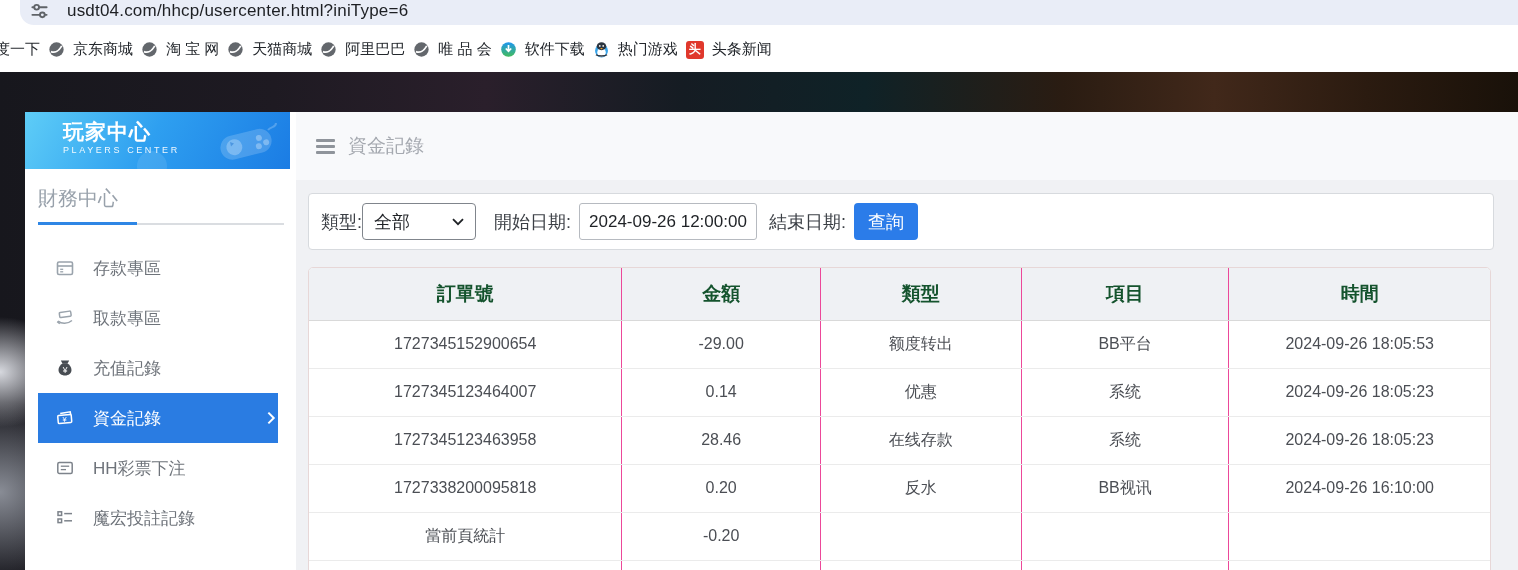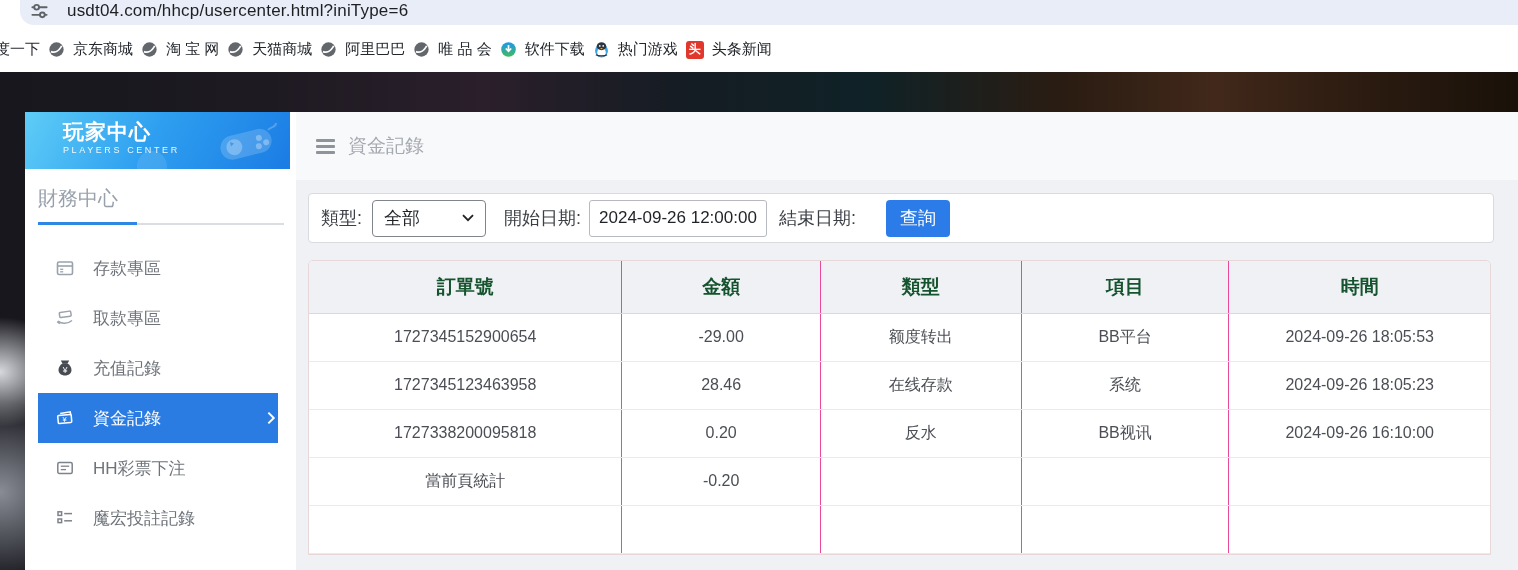--- a/index.html
+++ b/index.html
@@ -57,32 +57,32 @@
   .mi .chev { margin-left:auto; margin-right:2px; width:9px; height:14px; flex:none; }
 
   
   .main { position:absolute; left:296px; right:0; top:40px; bottom:0; background:#f0f1f4; overflow:hidden; }
   .main-header { height:68px; background:#f8f9fb; display:flex; align-items:center; padding-left:20px; }
   .ham { display:inline-block; width:19px; cursor:pointer; }
   .ham span { display:block; height:3px; background:#8f949b; margin-bottom:3px; border-radius:1px; }
   .ham span:last-child { margin-bottom:0; }
   .mh-title { margin-left:13px; color:#a5a9b0; font-size:19px; }
 
-  .filter-card { margin:13px 24px 0 12px; height:50px; background:#fff;
+  .filter-card { margin:13px 24px 0 12px; height:57px; background:#fff;
                  border:1px solid #d7dade; border-radius:4px;
                  display:flex; align-items:center; padding-left:12px; }
   .f-label { font-size:18px; color:#3b3f45; }
   .type-select { width:114px; height:37px; border:1px solid #80858c; border-radius:4px; background:#fff;
-                 margin-left:10px; display:flex; align-items:center; justify-content:space-between;
+                 display:flex; align-items:center; justify-content:space-between;
                  padding:0 11px; font-size:18px; color:#1f2226; cursor:pointer; }
   .date-input { width:178px; height:37px; border:1px solid #b6bac0; border-radius:3px;
                 font-size:17px; color:#1f2226; padding:0 4px 0 9px; margin-left:8px;
                 font-family:"Liberation Sans","DejaVu Sans",sans-serif; }
   .lbl-start { margin-left:18px; } .lbl-end { margin-left:12px; }
-  .query-btn { margin-left:30px; width:64px; height:37px; background:#2b7ce9; border:none;
+  .query-btn { margin-left:8px; width:64px; height:37px; background:#2b7ce9; border:none;
                border-radius:4px; color:#fff; font-size:18px; cursor:pointer; }
 
   .table-wrap { margin:17px 27px 0 12px; border:1px solid #e7d7d7; border-radius:5px 5px 0 0;
                 background:#fff; overflow:hidden; }
   table { width:100%; border-collapse:collapse; }
   th { height:52px; background:#eff1f4; font-size:19px; font-weight:bold; color:#14532d;
        border-bottom:1px solid #d9d9d9; }
   td { height:48px; background:#fff; text-align:center; font-size:16px; color:#4b4e54;
        border-bottom:1px solid #ebebeb; }
   th + th, td + td { border-left:1px solid #ec4899; }
@@ -301,20 +301,27 @@
         </thead>
         <tbody>
           <tr>
             <td>1727345152900654</td>
             <td>-29.00</td>
             <td>额度转出</td>
             <td>BB平台</td>
             <td>2024-09-26 18:05:53</td>
           </tr>
           <tr>
+            <td>1727345123464007</td>
+            <td>0.14</td>
+            <td>优惠</td>
+            <td>系统</td>
+            <td>2024-09-26 18:05:23</td>
+          </tr>
+          <tr>
             <td>1727345123463958</td>
             <td>28.46</td>
             <td>在线存款</td>
             <td>系统</td>
             <td>2024-09-26 18:05:23</td>
           </tr>
           <tr>
             <td>1727338200095818</td>
             <td>0.20</td>
             <td>反水</td>

